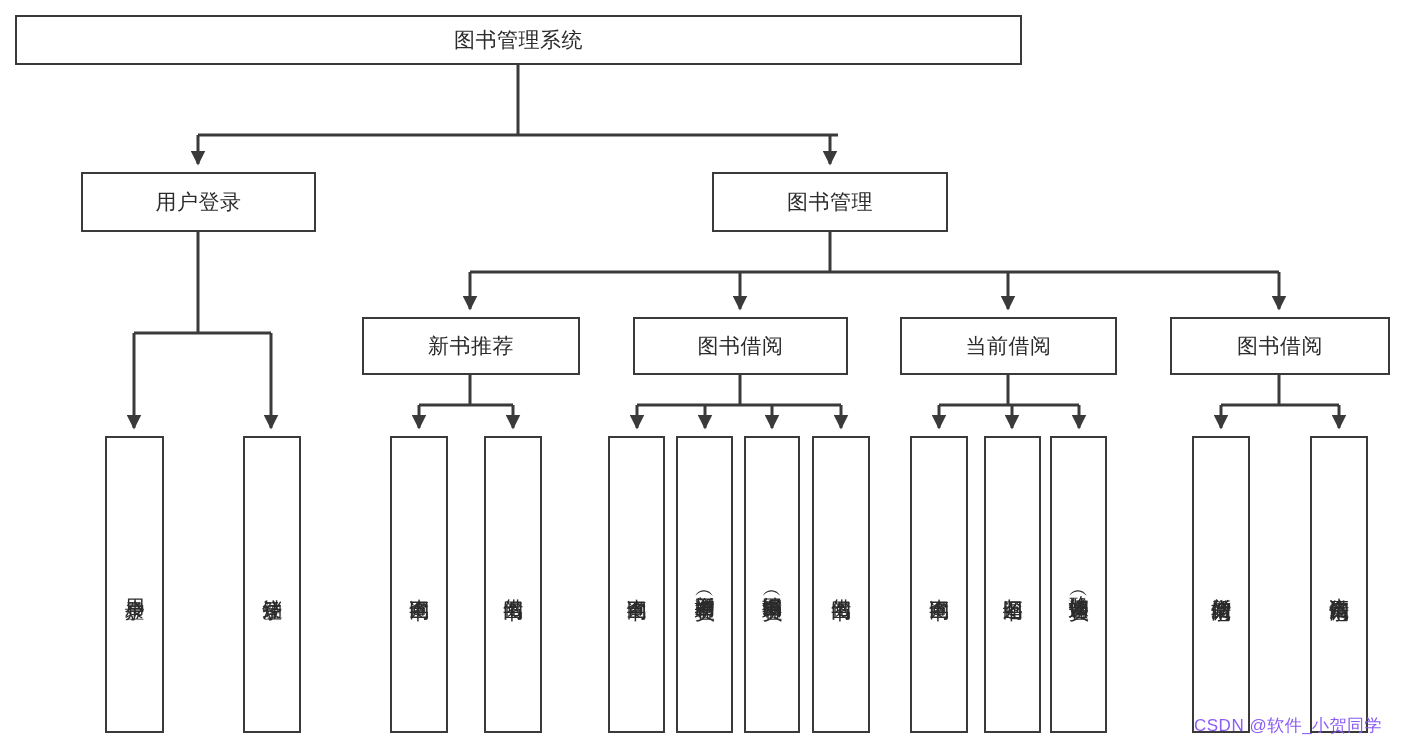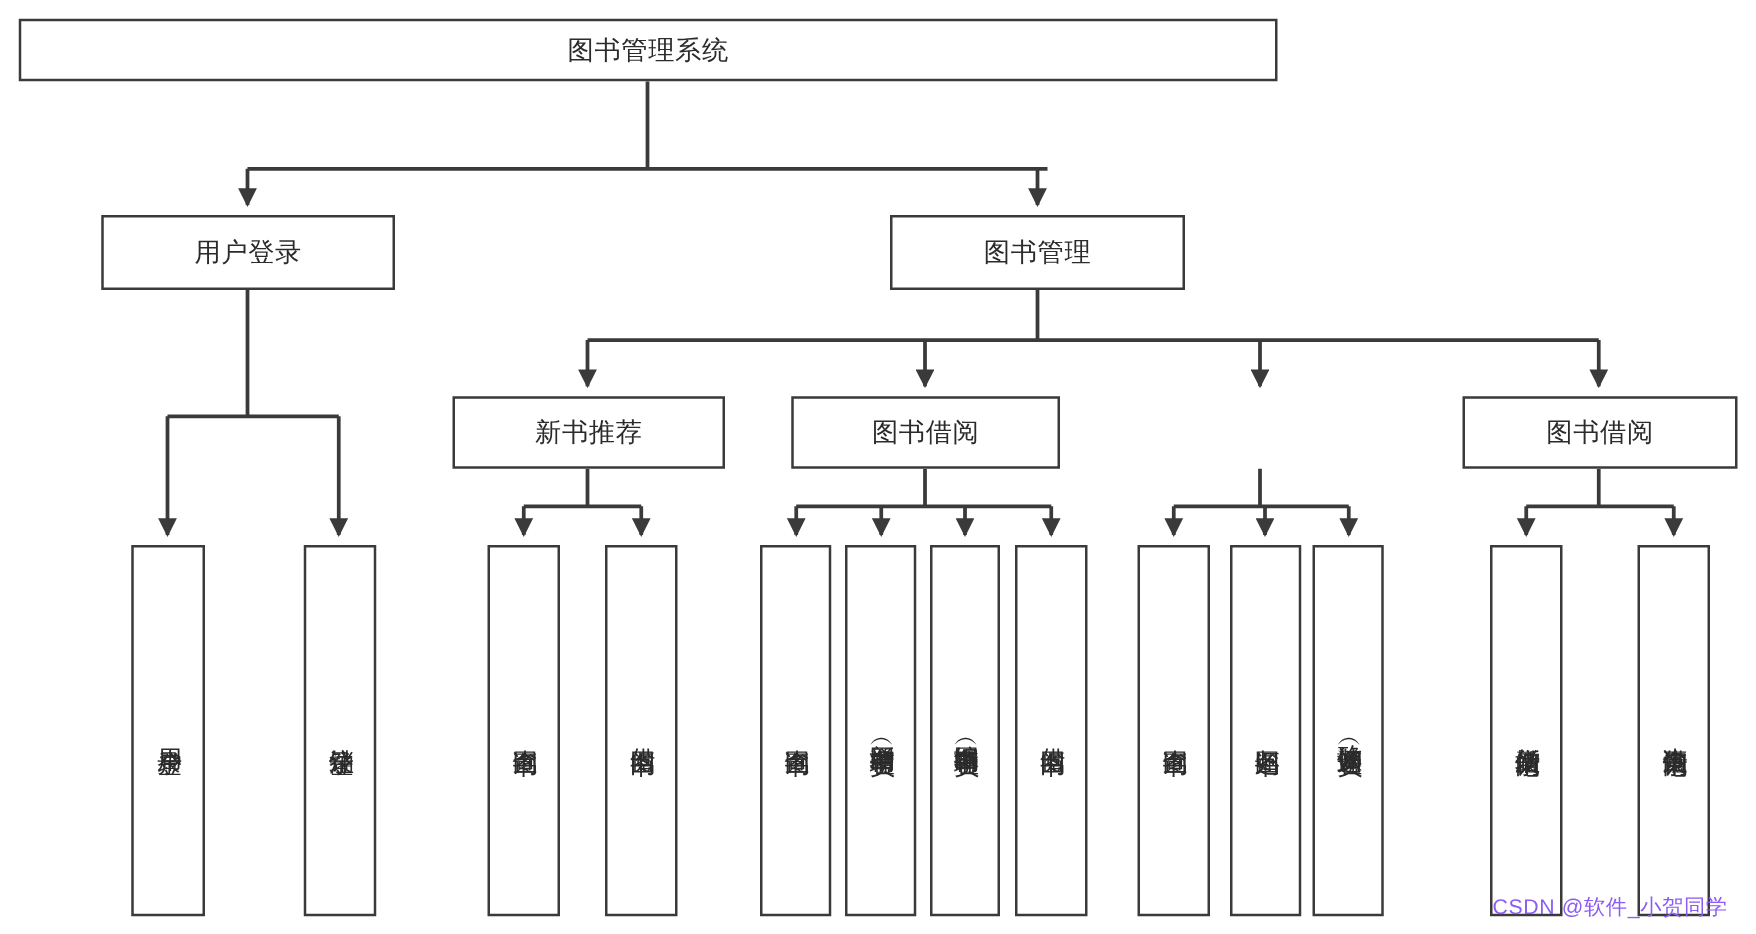--- a/index.html
+++ b/index.html
@@ -130,20 +130,23 @@
   <div class="node horiz" style="left:712px; top:172px; width:236px; height:60px;align-items:center;">
     <span>图书管理</span>
   </div>
 
   <div class="node horiz" style="left:362px; top:317px; width:218px; height:58px;text-align:center;">
     <span>新书推荐</span>
   </div>
   <div class="node horiz" style="left:633px; top:317px; width:215px; height:58px;">
     <span>图书借阅</span>
   </div>
+  <div class="node horiz" style="left:900px; top:317px; width:217px; height:58px;">
+    <span>当前借阅</span>
+  </div>
   <div class="node horiz" style="left:1170px; top:317px; width:220px; height:58px;">
     <span>图书借阅</span>
   </div>
 
   <div class="node vert" style="left:105px; top:436px; width:59px; height:297px;">
     <span class="vtext">用户登录</span>
   </div>
   <div class="node vert" style="left:243px; top:436px; width:58px; height:297px;">
     <span class="vtext">注销登录</span>
   </div>

